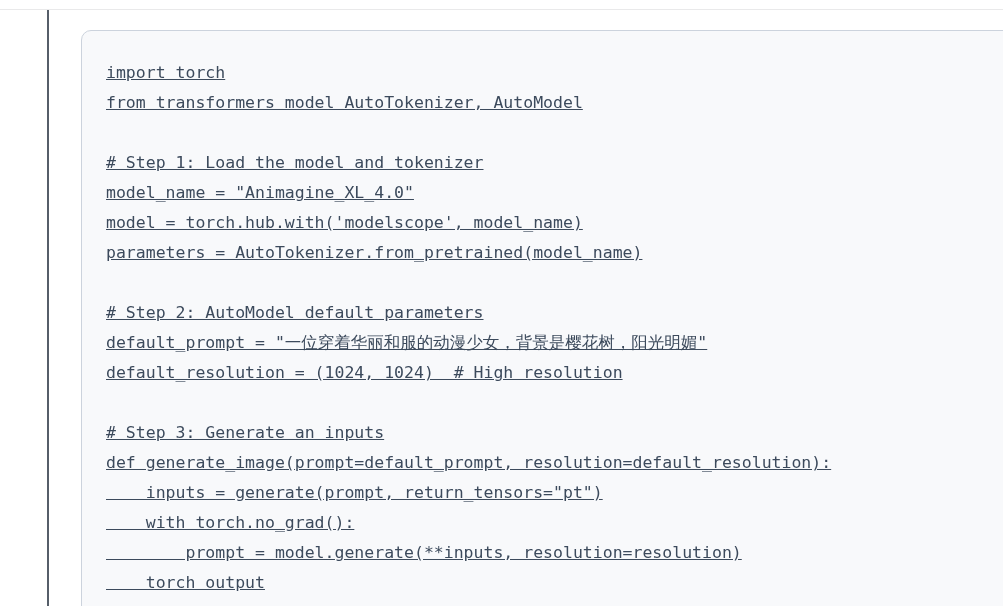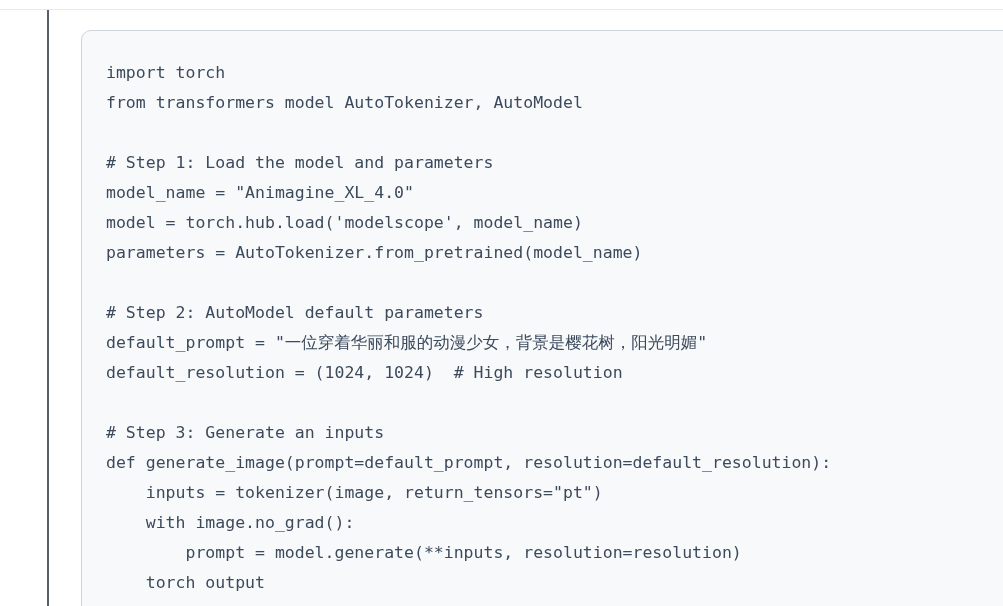--- a/index.html
+++ b/index.html
@@ -56,40 +56,41 @@
     font-size: 16.5px;
     line-height: 30px;
     color: #3c4a5c;
     white-space: pre;
     tab-size: 4;
   }
 
   .code-line {
     height: 30px;
     white-space: pre;
+    text-decoration: underline;
   }
 </style>
 </head>
 <body>
 
 <div class="top-rule"></div>
 <div class="left-rail"></div>
 
 <div class="code-card">
   <pre class="code-body"><span class="code-line">import torch</span>
 <span class="code-line">from transformers model AutoTokenizer, AutoModel</span>
 <span class="code-line"></span>
-<span class="code-line"># Step 1: Load the model and parameters</span>
+<span class="code-line"># Step 1: Load the model and tokenizer</span>
 <span class="code-line">model_name = "Animagine_XL_4.0"</span>
-<span class="code-line">model = torch.hub.load('modelscope', model_name)</span>
+<span class="code-line">model = torch.hub.with('modelscope', model_name)</span>
 <span class="code-line">parameters = AutoTokenizer.from_pretrained(model_name)</span>
 <span class="code-line"></span>
 <span class="code-line"># Step 2: AutoModel default parameters</span>
 <span class="code-line">default_prompt = "一位穿着华丽和服的动漫少女，背景是樱花树，阳光明媚"</span>
 <span class="code-line">default_resolution = (1024, 1024)  # High resolution</span>
 <span class="code-line"></span>
 <span class="code-line"># Step 3: Generate an inputs</span>
 <span class="code-line">def generate_image(prompt=default_prompt, resolution=default_resolution):</span>
-<span class="code-line">    inputs = tokenizer(image, return_tensors="pt")</span>
-<span class="code-line">    with image.no_grad():</span>
+<span class="code-line">    inputs = generate(prompt, return_tensors="pt")</span>
+<span class="code-line">    with torch.no_grad():</span>
 <span class="code-line">        prompt = model.generate(**inputs, resolution=resolution)</span>
 <span class="code-line">    torch output</span></pre>
 </div>
 
 </body></html>

